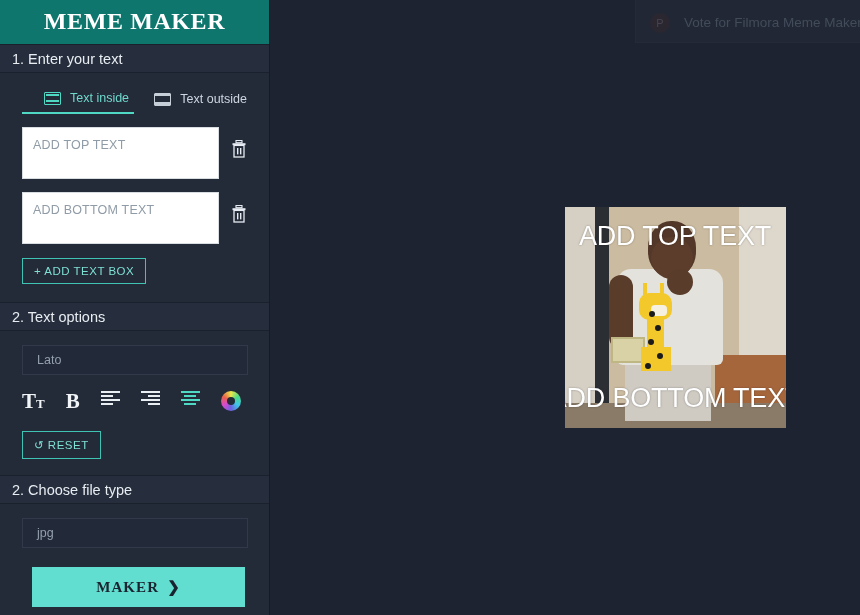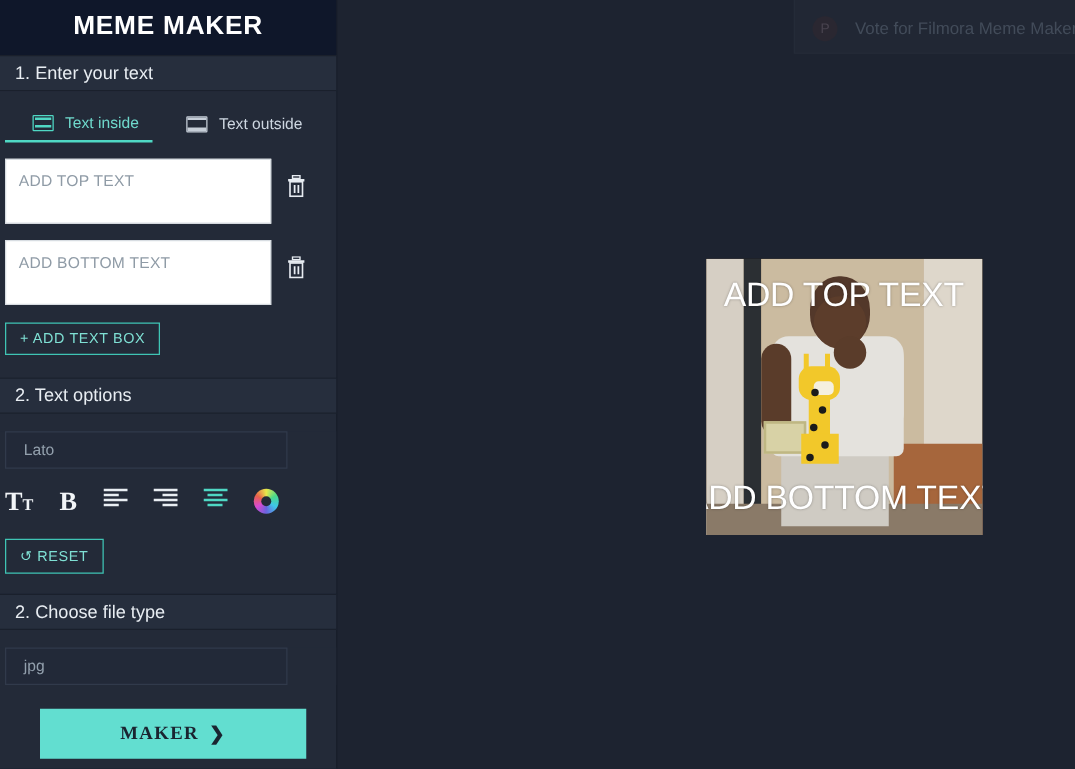--- a/index.html
+++ b/index.html
@@ -17,38 +17,39 @@
     position: absolute; left: 0; top: 0;
     width: 270px; height: 615px;
     background: #232a38;
     border-right: 1px solid #161b26;
   }
 
   .app-title {
     height: 44px; line-height: 42px;
     text-align: center;
     color: #ffffff;
-    font-size: 21px;
+    font-size: 24px;
     font-weight: bold;
     letter-spacing: 0.6px;
-    background: #0f172a;
+    background: #0f766e;
+    font-family: Liberation Serif, serif;
   }
 
   .section-head {
     height: 29px;
     line-height: 29px;
     padding-left: 12px;
     color: #e8edf2;
     font-size: 14.5px;
     background: #262e3d;
     border-top: 1px solid #1a202c;
     border-bottom: 1px solid #1a202c;
   }
 
-  .section-body { padding: 0 4px; background: #232a38; }
+  .section-body { padding: 0 22px; background: #232a38; }
 
   
   .tabs { display: flex; padding-top: 14px; }
   .tab {
     display: flex; align-items: center;
     gap: 9px;
     padding: 4px 0 7px 0;
     font-size: 12.5px;
     cursor: pointer;
   }

